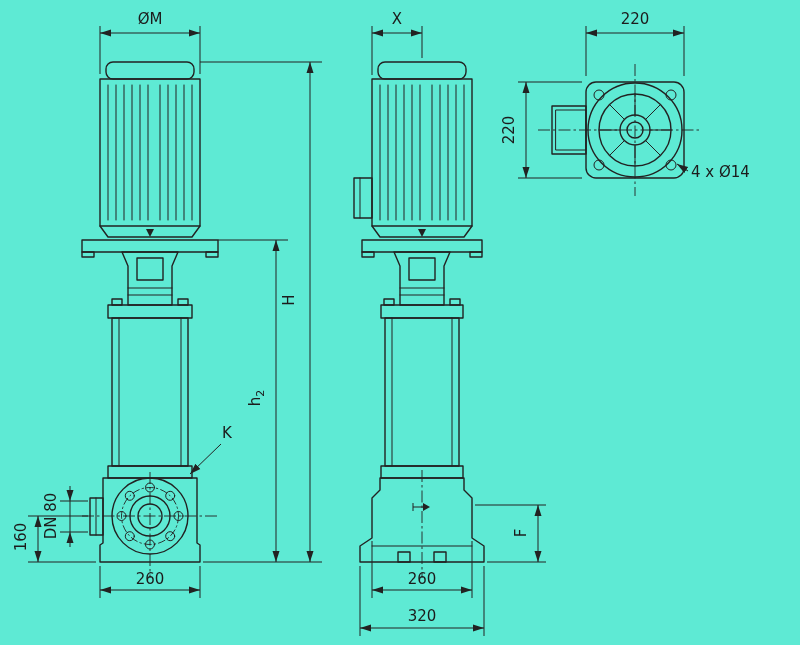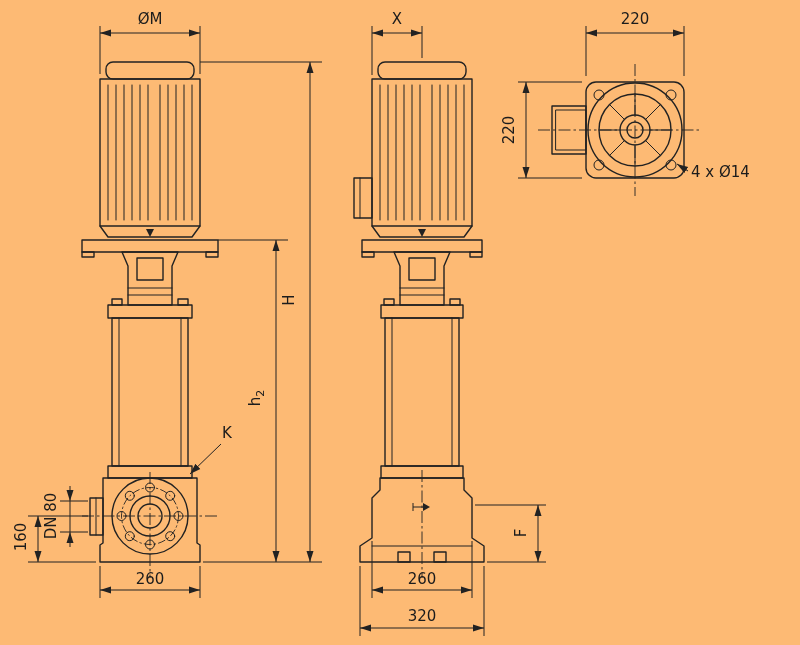--- a/index.html
+++ b/index.html
@@ -1,16 +1,16 @@
 <!DOCTYPE html>
 <html><head>
 <meta charset="utf-8">
 <style>
   html,body{margin:0;padding:0;background:#ffffff;}
-  .canvas{width:800px;height:645px;background:#fdba74;position:relative;overflow:hidden;
+  .canvas{width:800px;height:645px;background:#5eead4;position:relative;overflow:hidden;
           font-family:"DejaVu Sans","Liberation Sans",sans-serif;}
   svg{display:block;}
   text{fill:#1c1c1c;font-size:15px;font-family:"DejaVu Sans","Liberation Sans",sans-serif;}
   .part{stroke:#222222;stroke-width:1.4;fill:none;stroke-linejoin:round;stroke-linecap:round;}
   .thin{stroke:#222222;stroke-width:1;fill:none;}
   .dim{stroke:#222222;stroke-width:1;fill:none;}
   .cl{stroke:#222222;stroke-width:0.9;fill:none;stroke-dasharray:12 3 2.5 3;}
   .bc{stroke:#222222;stroke-width:0.9;fill:none;stroke-dasharray:7 3 1.5 3;}
   .filled{fill:#222222;stroke:none;}
 </style>

